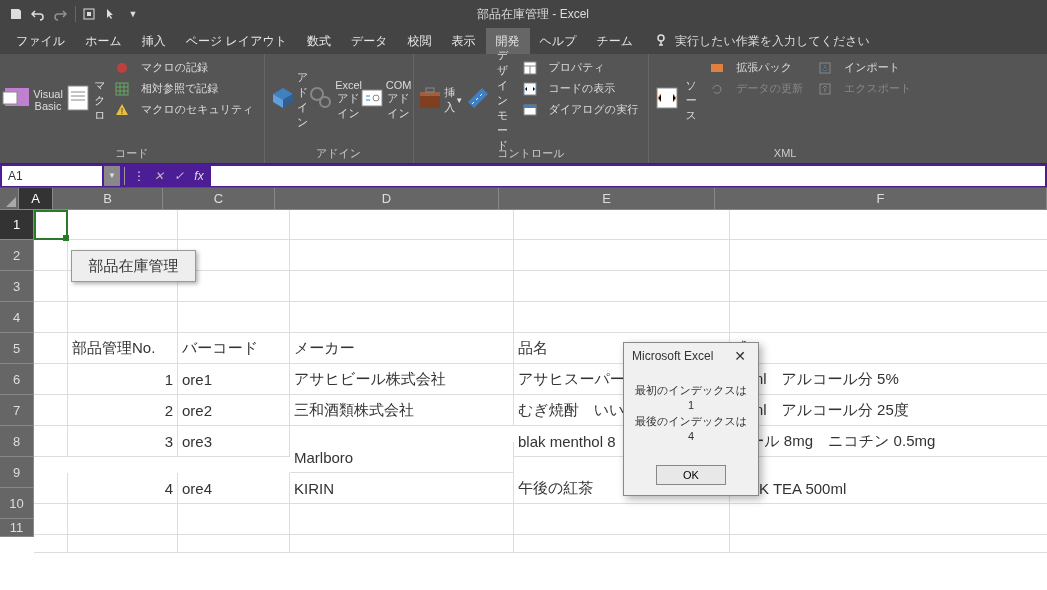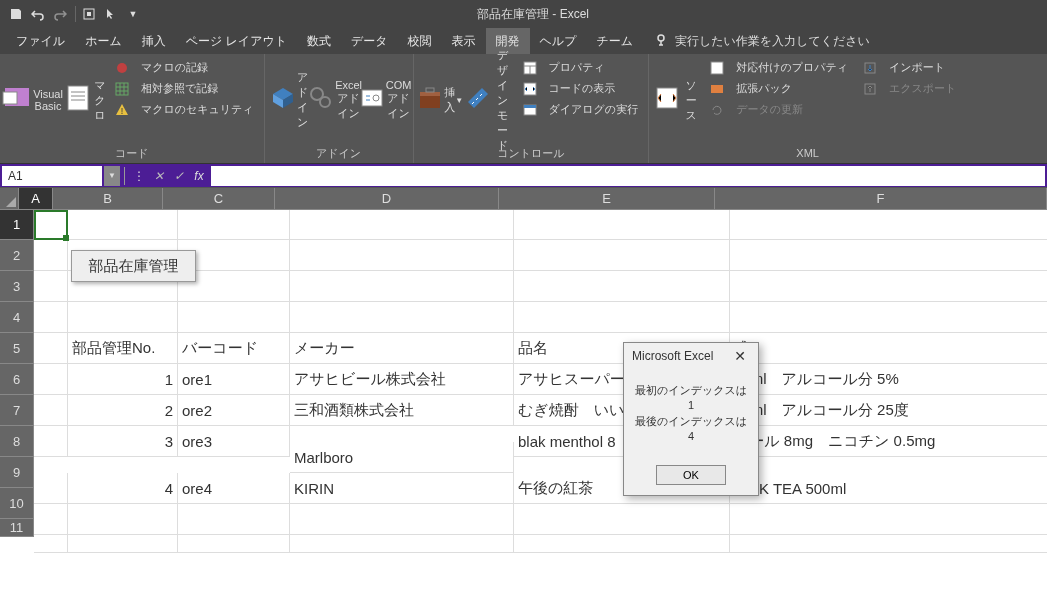--- a/index.html
+++ b/index.html
@@ -267,28 +267,20 @@
               <rect x="4" y="4" width="20" height="20" fill="#fff" stroke="#888"></rect>
               <path stroke="#e08040" d="M8 10l-3 4 3 4M20 10l3 4-3 4"></path>
             </svg>
           </div>
           <span>ソース</span>
         </div>
       <div class="rstack">
         <div class="rbtn-sm">
             <span class="ic-sm">
               <svg width="14" height="14">
-                <rect x="1" y="1" width="12" height="12" fill="#fff" stroke="#888"></rect>
-              </svg>
-            </span>
-            <span>対応付けのプロパティ</span>
-          </div>
-        <div class="rbtn-sm">
-            <span class="ic-sm">
-              <svg width="14" height="14">
                 <rect x="1" y="3" width="12" height="8" fill="#e08040"></rect>
               </svg>
             </span>
             <span>拡張パック</span>
           </div>
         <div class="rbtn-sm disabled">
             <span class="ic-sm">
               <svg width="14" height="14">
                 <path fill="none" stroke="#888" d="M3 7a4 4 0 1 1 1 3"></path>
               </svg>

